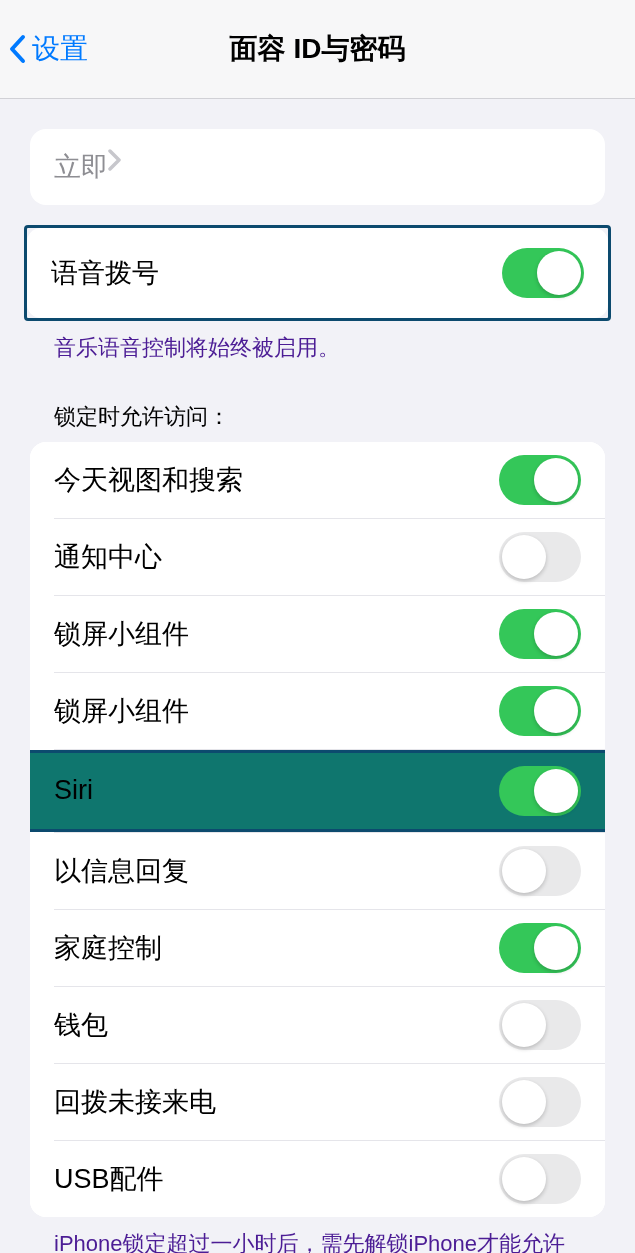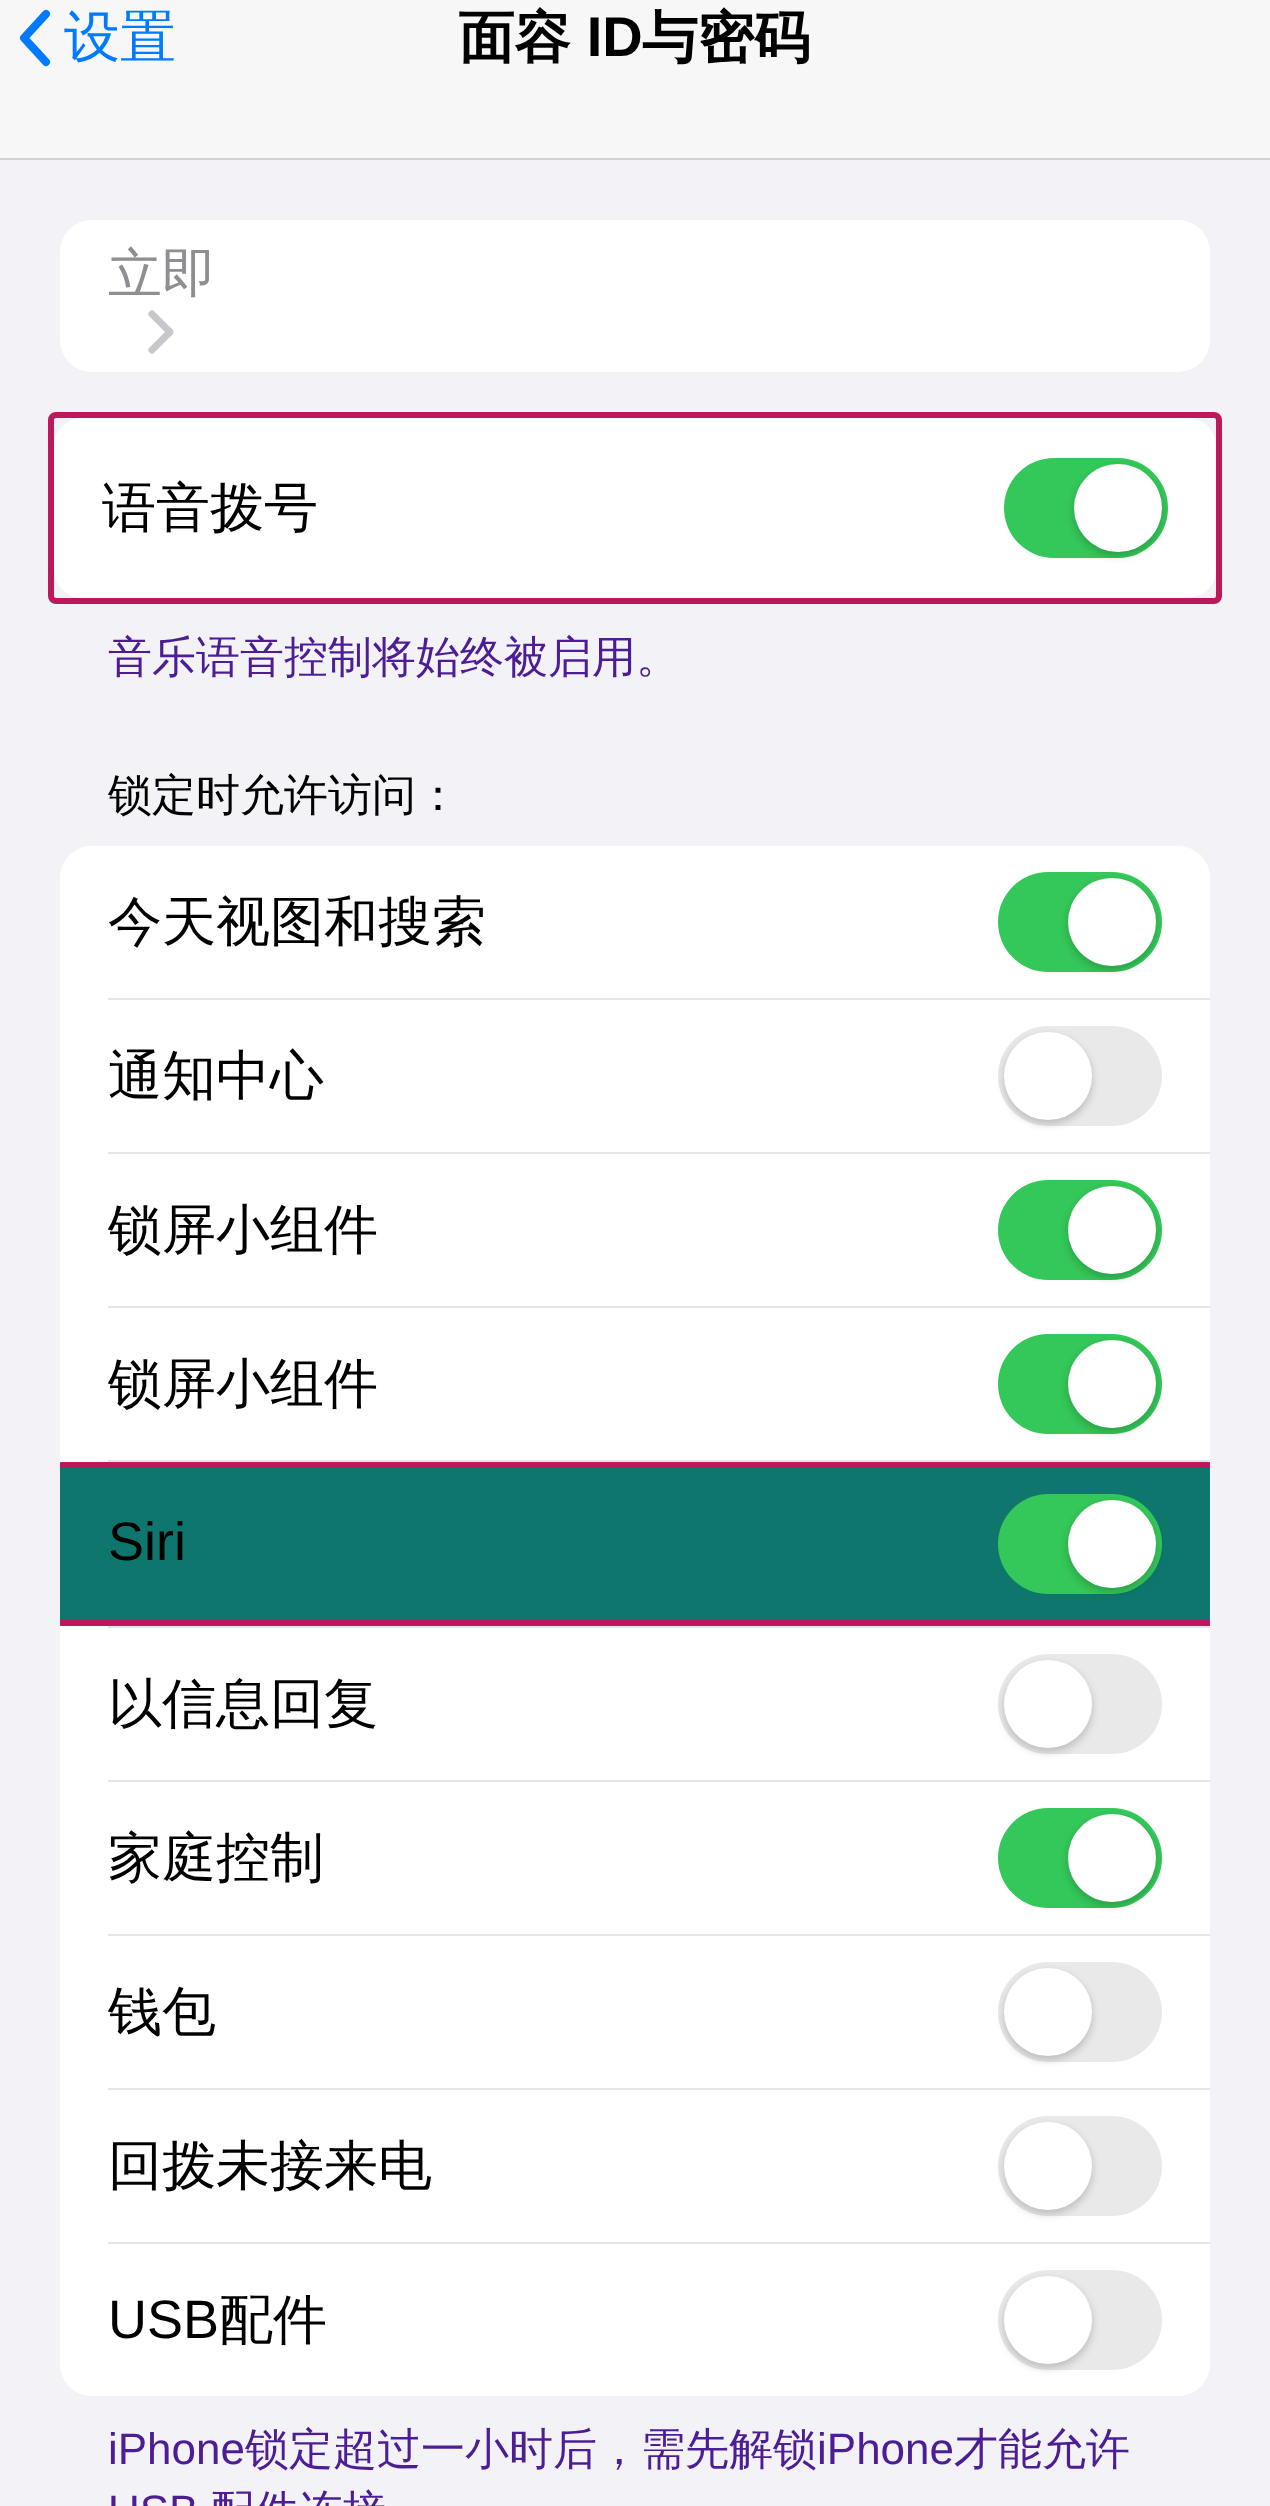--- a/index.html
+++ b/index.html
@@ -7,24 +7,24 @@
       padding: 0;
       box-sizing: border-box;
     }
     body {
       font-family: -apple-system, BlinkMacSystemFont, "Segoe UI", "PingFang SC", "Helvetica Neue", sans-serif;
       background: #f2f2f7;
       width: 635px;
       min-height: 1253px;
     }
     .nav-header {
-      height: 80px;
+      height: 99px;
       background: #f7f7f8;
       display: flex;
-      align-items: flex-start;
+      align-items: center;
       position: relative;
       border-bottom: 1px solid #d1d1d6;
     }
     .back-button {
       display: flex;
       align-items: center;
       padding-left: 8px;
       color: #007aff;
       font-size: 28px;
     }
@@ -62,22 +62,21 @@
       padding: 0 24px;
       min-height: 76px;
       background: #fff;
     }
     .row-label {
       font-size: 27px;
       color: #000;
     }
     .row-value {
       display: flex;
-      align-items: center;
-      flex-direction: column;
+      align-items: flex-start;
     }
     .value-text {
       font-size: 27px;
       color: #8e8e93;
     }
     .chevron-right {
       width: 14px;
       height: 22px;
     }
     .chevron-right svg {
@@ -116,21 +115,21 @@
       color: #4c1d95;
       padding: 12px 24px 0 24px;
       line-height: 1.4;
     }
     .section-header {
       font-size: 22px;
       color: #000000;
       padding: 38px 24px 10px 24px;
     }
     .highlight-box {
-      border: 3px solid #be185d;
+      border: 3px solid #0c4a6e;
       margin: 0 -6px;
       border-radius: 4px;
     }
     .highlight-top {
       margin-top: 20px;
     }
     .sep {
       height: 1px;
       background: #e5e5ea;
       margin-left: 24px;

